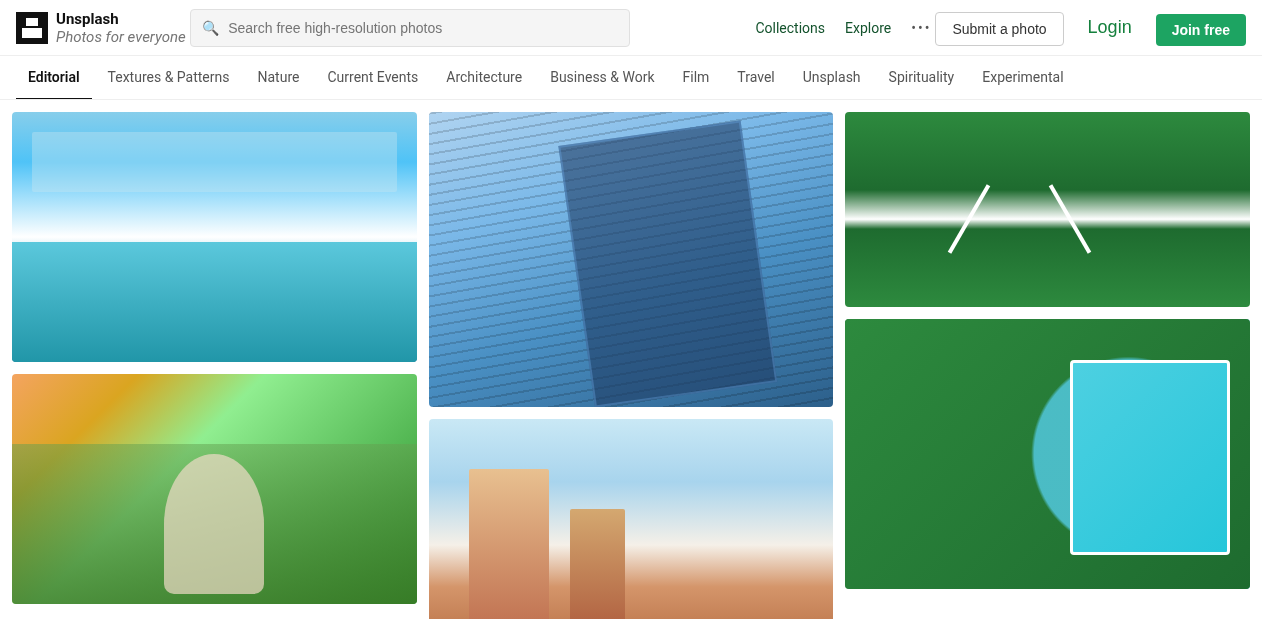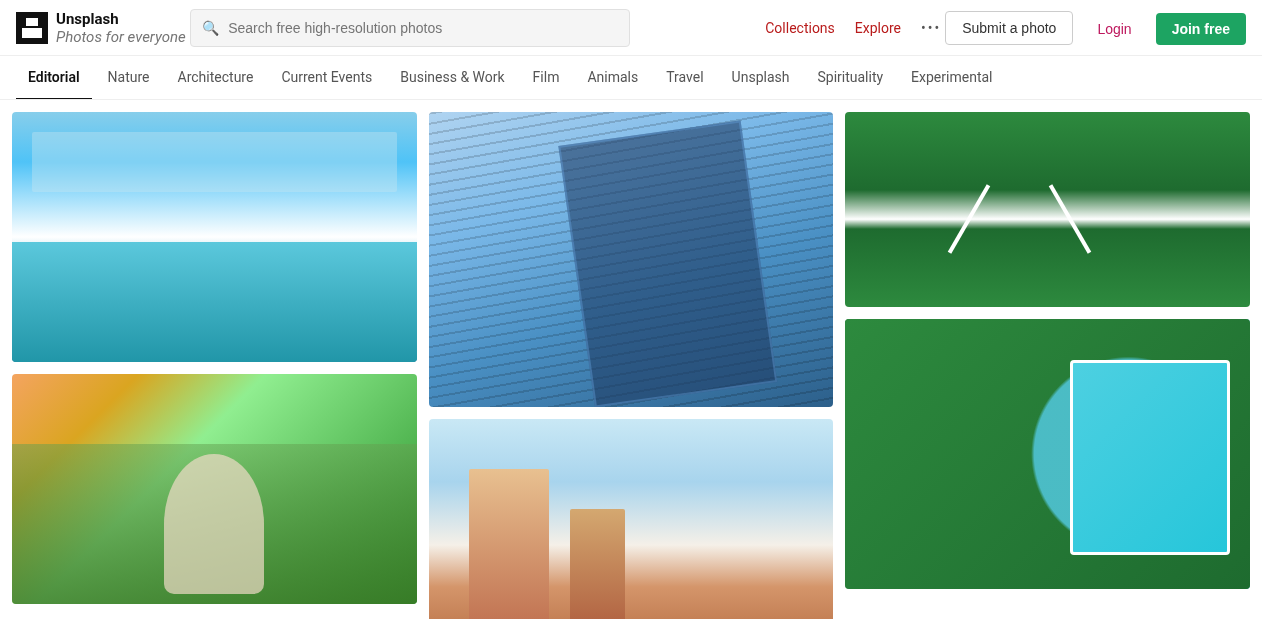--- a/index.html
+++ b/index.html
@@ -54,21 +54,21 @@
     }
 
     .nav-links {
       display: flex;
       align-items: center;
       gap: 20px;
       margin-left: auto;
     }
     .nav-link {
       font-size: 14px;
-      color: #b91c1c;
+      color: #14532d;
       text-decoration: none;
       cursor: pointer;
     }
     .nav-dots { letter-spacing: 2px; color: #555; }
 
     .header-actions {
       display: flex;
       align-items: flex-end;
       gap: 8px;
     }
@@ -78,22 +78,22 @@
       border-radius: 4px;
       background: #fff;
       font-size: 14px;
       color: #333;
       cursor: pointer;
     }
     .login-btn {
       padding: 8px 16px;
       background: transparent;
       border: none;
-      font-size: 14px;
-      color: #be185d;
+      font-size: 18px;
+      color: #15803d;
       cursor: pointer;
     }
     .join-btn {
       padding: 8px 16px;
       background: #1da462;
       border: none;
       border-radius: 4px;
       font-size: 14px;
       color: #fff;
       cursor: pointer;
@@ -338,26 +338,26 @@
 
   <div class="header-actions">
     <button class="submit-btn">Submit a photo</button>
     <button class="login-btn">Login</button>
     <button class="join-btn">Join free</button>
   </div>
 </header>
 
 <nav class="category-nav" id="cat-nav">
     <div class="cat-item active">Editorial</div>
+    <div class="cat-item">Textures &amp; Patterns</div>
     <div class="cat-item">Nature</div>
+    <div class="cat-item">Current Events</div>
     <div class="cat-item">Architecture</div>
-    <div class="cat-item">Current Events</div>
     <div class="cat-item">Business &amp; Work</div>
     <div class="cat-item">Film</div>
-    <div class="cat-item">Animals</div>
     <div class="cat-item">Travel</div>
     <div class="cat-item">Unsplash</div>
     <div class="cat-item">Spirituality</div>
     <div class="cat-item">Experimental</div>
   </nav>
 
 <main class="photo-grid">
 
   <div class="photo-col">
     <div class="photo-card photo-pool"></div>

